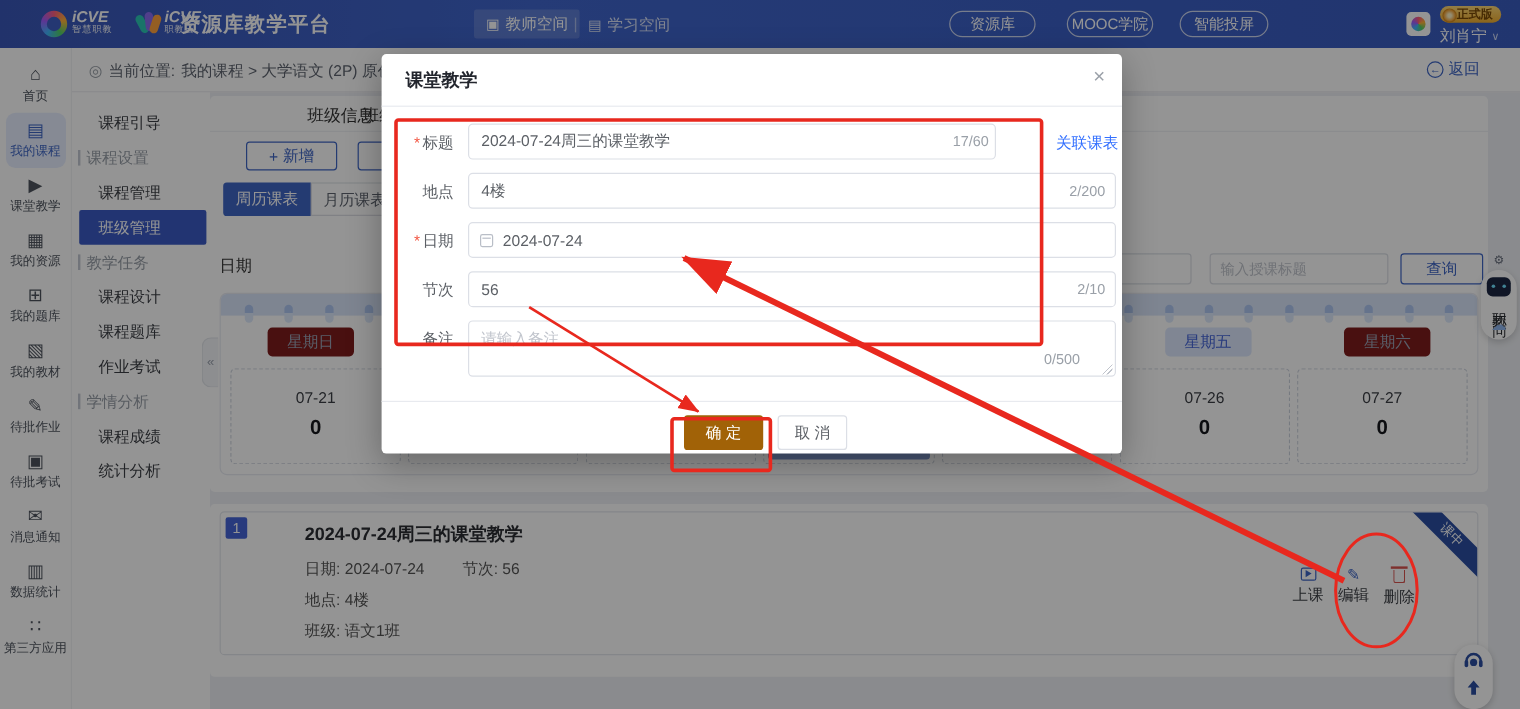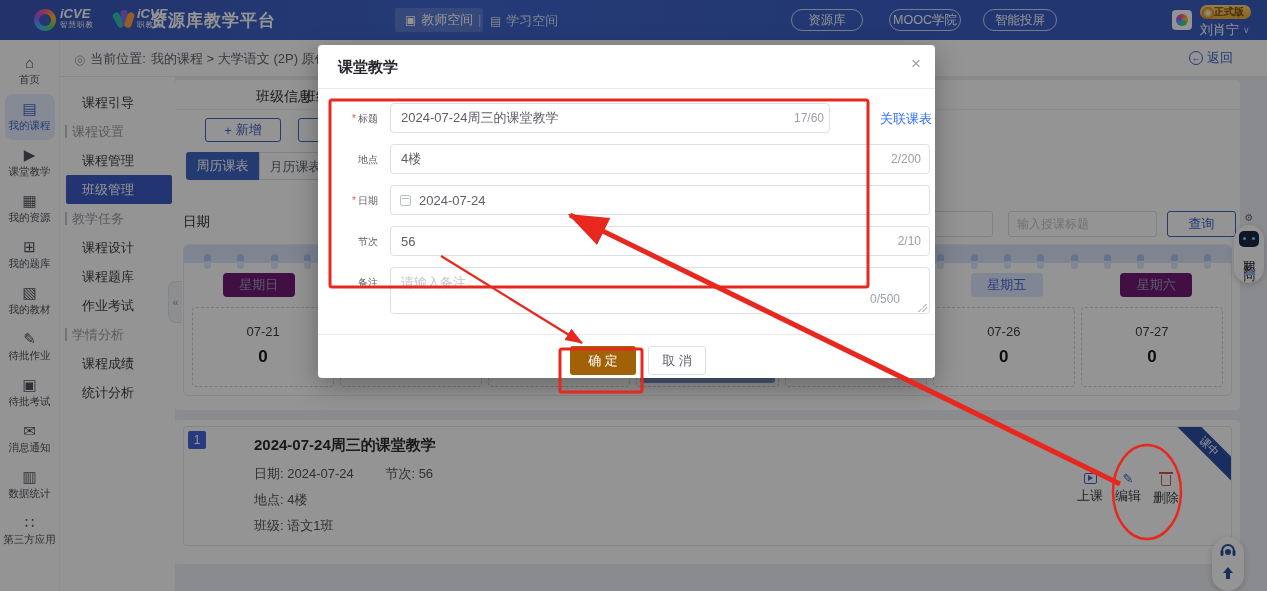--- a/index.html
+++ b/index.html
@@ -96,21 +96,21 @@
   .btn-query { left:992px; top:131px; width:69px; height:26px; }
 
   .cal { position:absolute; left:8px; top:164px; width:1049px; height:152px; border:1px solid #e8ebf2;
          border-radius:6px; background:#fff; overflow:hidden; }
   .cal-band { height:18px; background:#d9e5fa; }
   .cal-pins { position:absolute; left:20px; right:20px; top:9px; display:flex; justify-content:space-between; }
   .pin { width:7px; height:15px; border-radius:3.5px; background:linear-gradient(#afc7f1 0 7px,#dce8fb 7px); }
   .cal-days { display:flex; margin-top:10px; }
   .day { flex:1; display:flex; justify-content:center; }
   .daypill { min-width:72px; height:24px; line-height:24px; text-align:center; border-radius:4px;
-             background:#701a75; color:#9aa3b5; font-size:13px; }
+             background:#7f1d1d; color:#9aa3b5; font-size:13px; }
   .daypill.active { background:#dce7fd; color:#4565d8; }
   .cal-cols { display:flex; gap:6px; padding:10px 8px 0; }
   .ccol { flex:1; border:1px dashed #ccd2dd; border-radius:4px; height:80px; position:relative; text-align:center; }
   .cdate { margin-top:16px; font-size:13px; color:#3c3f45; }
   .ccount { margin-top:8px; font-size:17px; font-weight:bold; color:#16181d; }
   .selbar { position:absolute; left:3px; right:3px; bottom:3px; height:7px; border-radius:3px; background:#7d95c9; }
 
   
   .panel2 { position:absolute; left:175px; top:420px; width:1065px; height:144px; background:#fff;
             border-radius:4px; z-index:1; }
@@ -151,21 +151,21 @@
 
   
   .overlay { position:absolute; inset:0; background:rgba(0,0,0,.42); z-index:40; }
   .modal { position:absolute; left:318px; top:45px; width:617px; height:333px; background:#fff;
            border-radius:4px; box-shadow:0 8px 28px rgba(0,0,0,.3); z-index:50; }
   .mtitle { position:absolute; left:20px; top:13px; font-size:15px; font-weight:bold; color:#23262e; }
   .mclose { position:absolute; right:14px; top:9px; font-size:17px; color:#9aa0a8; }
   .mhline { position:absolute; left:0; top:43px; width:100%; height:1px; background:#e8eaef; }
   .mrow { position:absolute; left:0; width:100%; height:32px; }
   .mr1 { top:58px; } .mr2 { top:99px; } .mr3 { top:140px; } .mr4 { top:181px; } .mr5 { top:222px; }
-  .mlabel { position:absolute; left:0; top:0; width:60px; line-height:31px; text-align:right; font-size:10px; color:#5c6066; }
+  .mlabel { position:absolute; left:0; top:0; width:60px; line-height:31px; text-align:right; font-size:13px; color:#5c6066; }
   .req { color:#f25643; margin-right:2px; }
   .minput { position:absolute; left:72px; top:0; height:30px; border:1px solid #dcdfe6; border-radius:4px;
             font-size:13px; color:#5c6066; padding:0 52px 0 10px; background:#fff;
             font-family:"Liberation Sans","DejaVu Sans",sans-serif; }
   .w-title { width:440px; } .w-full { width:540px; }
   .pad-ico { padding-left:28px; }
   .mcounter { position:absolute; top:0; line-height:30px; font-size:12px; color:#9aa0a8; text-align:right; }
   .c-title { left:466px; width:40px; } .c-full { left:558px; width:45px; }
   .mlink { position:absolute; left:562px; top:0; line-height:31px; font-size:13px; color:#3370ff; }
   .calico { position:absolute; left:82px; top:10px; width:11px; height:11px; border:1px solid #b9bec7; border-radius:2px; }

